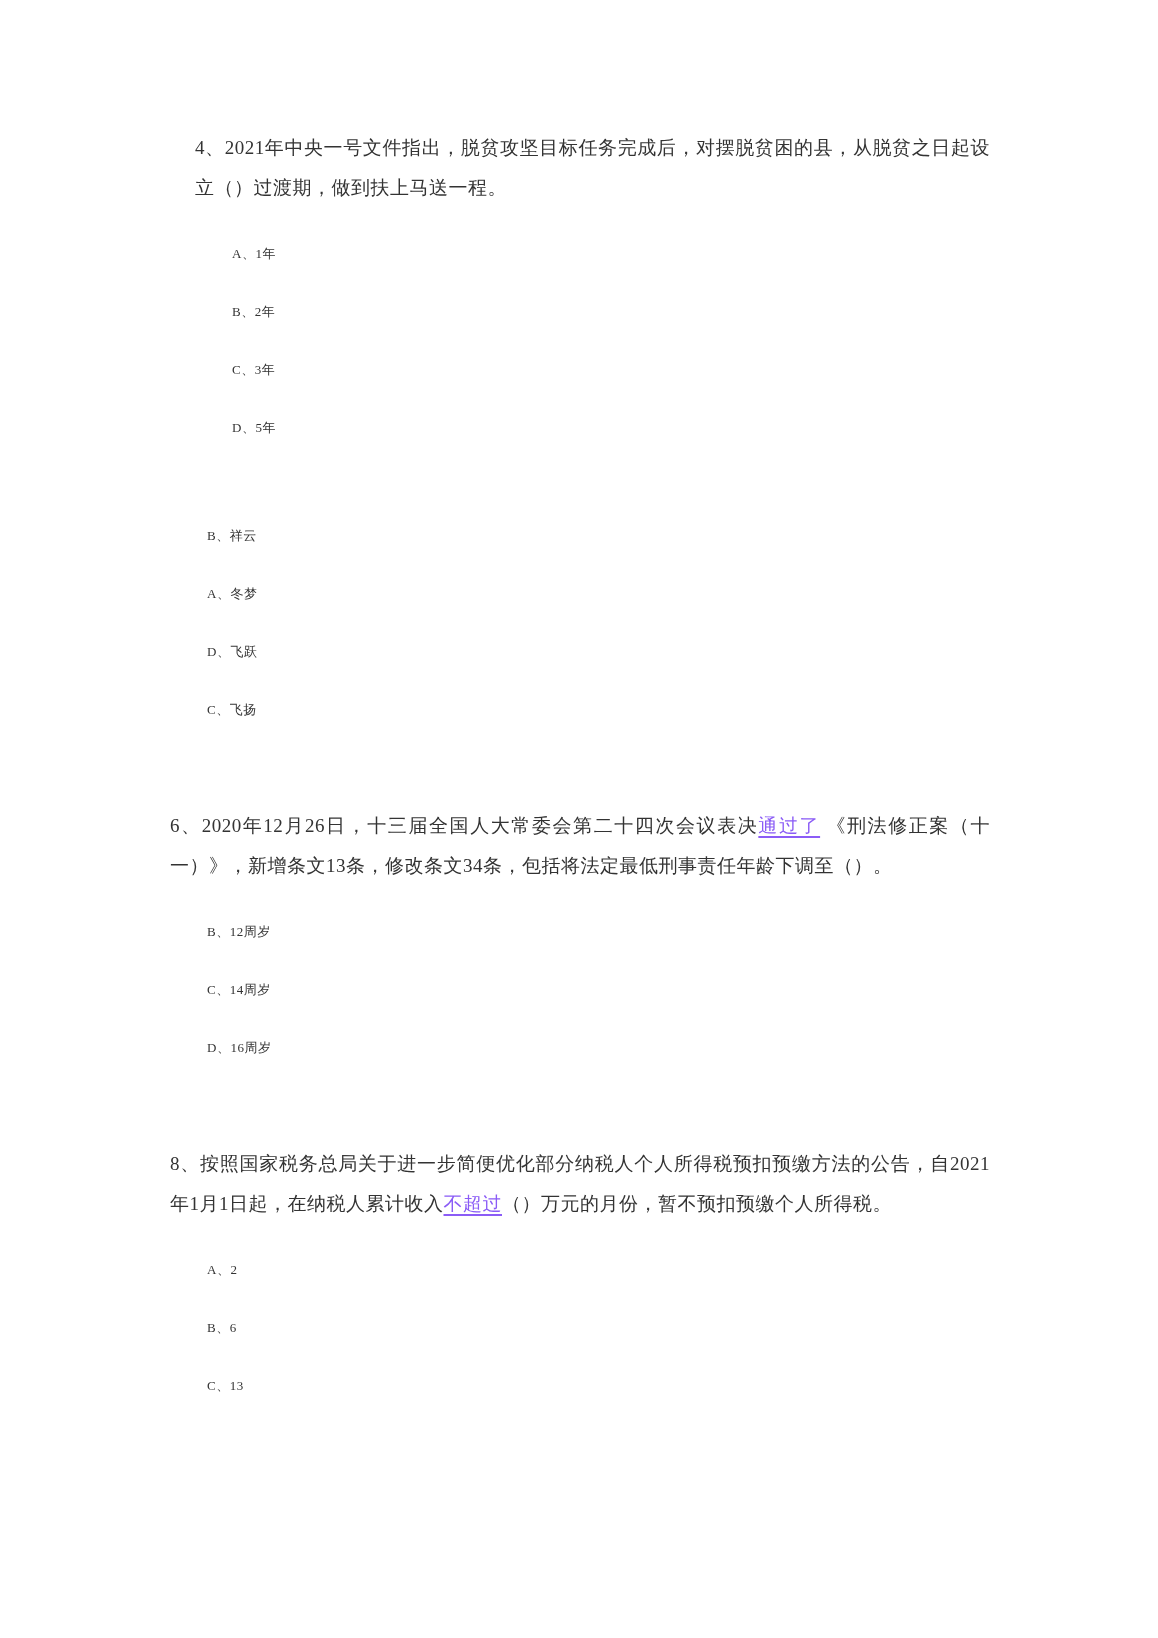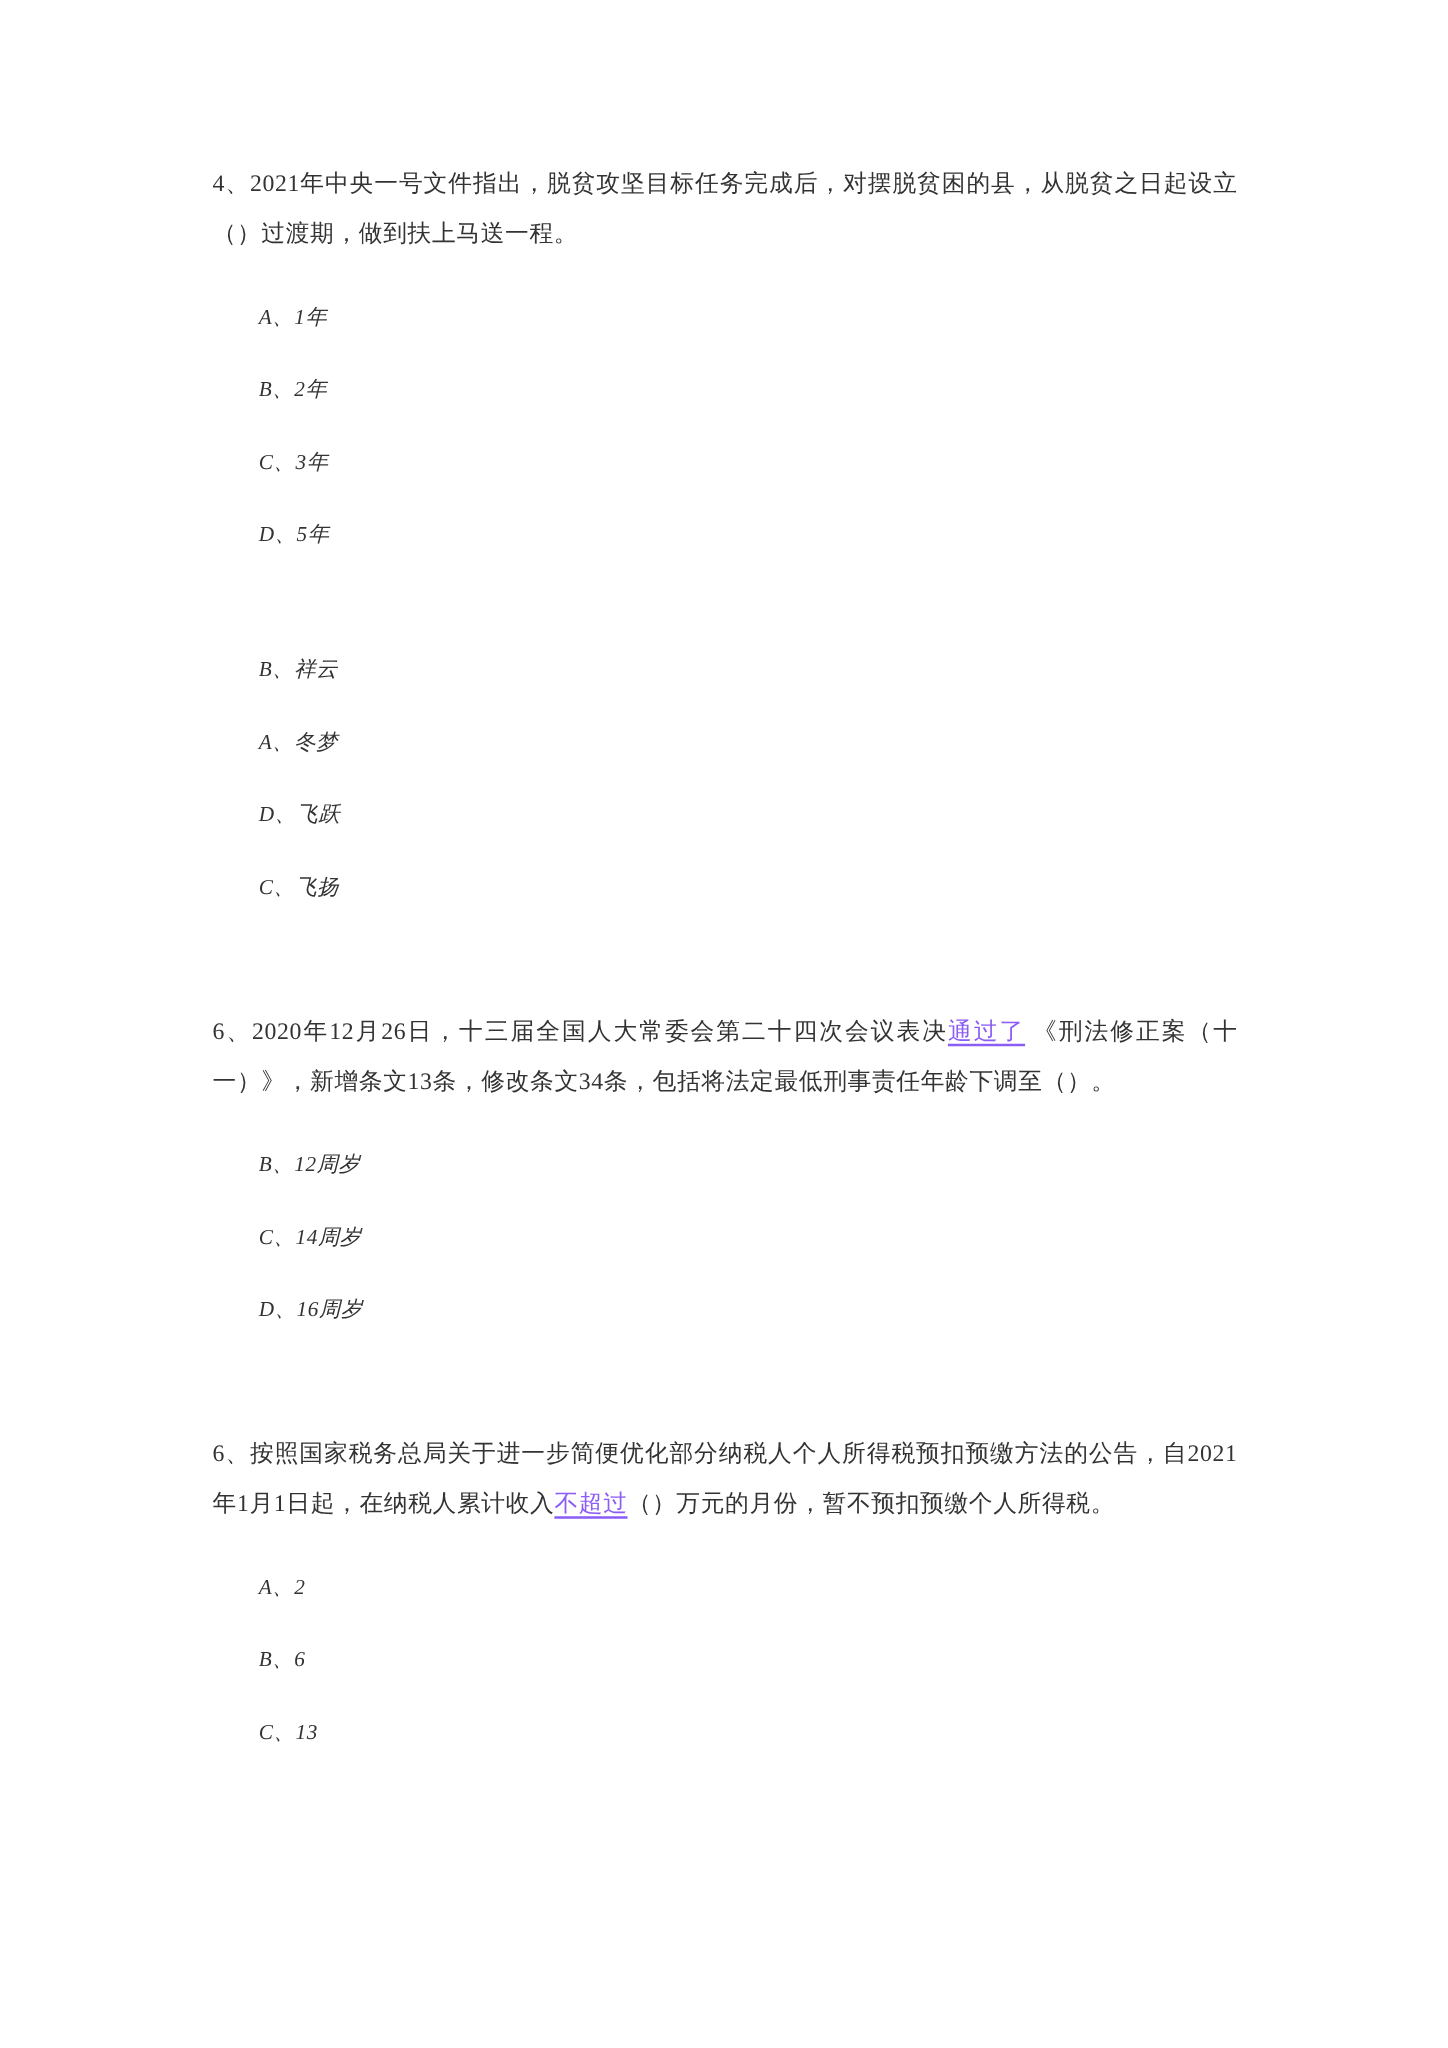--- a/index.html
+++ b/index.html
@@ -16,43 +16,43 @@
     padding: 128px 168px 0 170px;
     overflow: hidden;
     font-family: "Liberation Serif", "DejaVu Serif", serif;
     color: #333333;
   }
   .question {
     margin-top: 84px;
   }
   .question:first-child {
     margin-top: 0;
+    margin-left: 25px;
   }
   .question-text {
     font-size: 19px;
     line-height: 40px;
     text-align: justify;
     letter-spacing: 0.5px;
   }
   .marked {
     color: #8b5cf6;
     text-decoration: underline;
     text-underline-offset: 4px;
     text-decoration-thickness: 1.5px;
   }
   .option-list {
     margin-top: 6px;
     padding-left: 37px;
   }
   .option {
-    font-size: 17px;
+    font-size: 13px;
     line-height: 24px;
     margin-top: 34px;
     letter-spacing: 0.5px;
-    font-style: italic;
   }
 </style>
 </head>
 <body>
 
 <div class="page">
   <div>
   <div class="question">
     <div class="question-text"><span>4、2021年中央一号文件指出，脱贫攻坚目标任务完成后，对摆脱贫困的县，从脱贫之日起设立（）过渡期，做到扶上马送一程。</span></div>
     <div class="option-list">
@@ -75,21 +75,21 @@
   <div class="question">
     <div class="question-text"><span>6、2020年12月26日，十三届全国人大常委会第二十四次会议表决</span><span class="marked">通过了</span><span> 《刑法修正案（十一）》，新增条文13条，修改条文34条，包括将法定最低刑事责任年龄下调至（）。</span></div>
     <div class="option-list">
           <div class="option">B、12周岁</div>
           <div class="option">C、14周岁</div>
           <div class="option">D、16周岁</div>
         </div>
   </div>
 
   <div class="question">
-    <div class="question-text"><span>6、按照国家税务总局关于进一步简便优化部分纳税人个人所得税预扣预缴方法的公告，自2021年1月1日起，在纳税人累计收入</span><span class="marked">不超过</span><span>（）万元的月份，暂不预扣预缴个人所得税。</span></div>
+    <div class="question-text"><span>8、按照国家税务总局关于进一步简便优化部分纳税人个人所得税预扣预缴方法的公告，自2021年1月1日起，在纳税人累计收入</span><span class="marked">不超过</span><span>（）万元的月份，暂不预扣预缴个人所得税。</span></div>
     <div class="option-list">
           <div class="option">A、2</div>
           <div class="option">B、6</div>
           <div class="option">C、13</div>
         </div>
   </div>
 </div>
 </div>
 
 </body></html>

